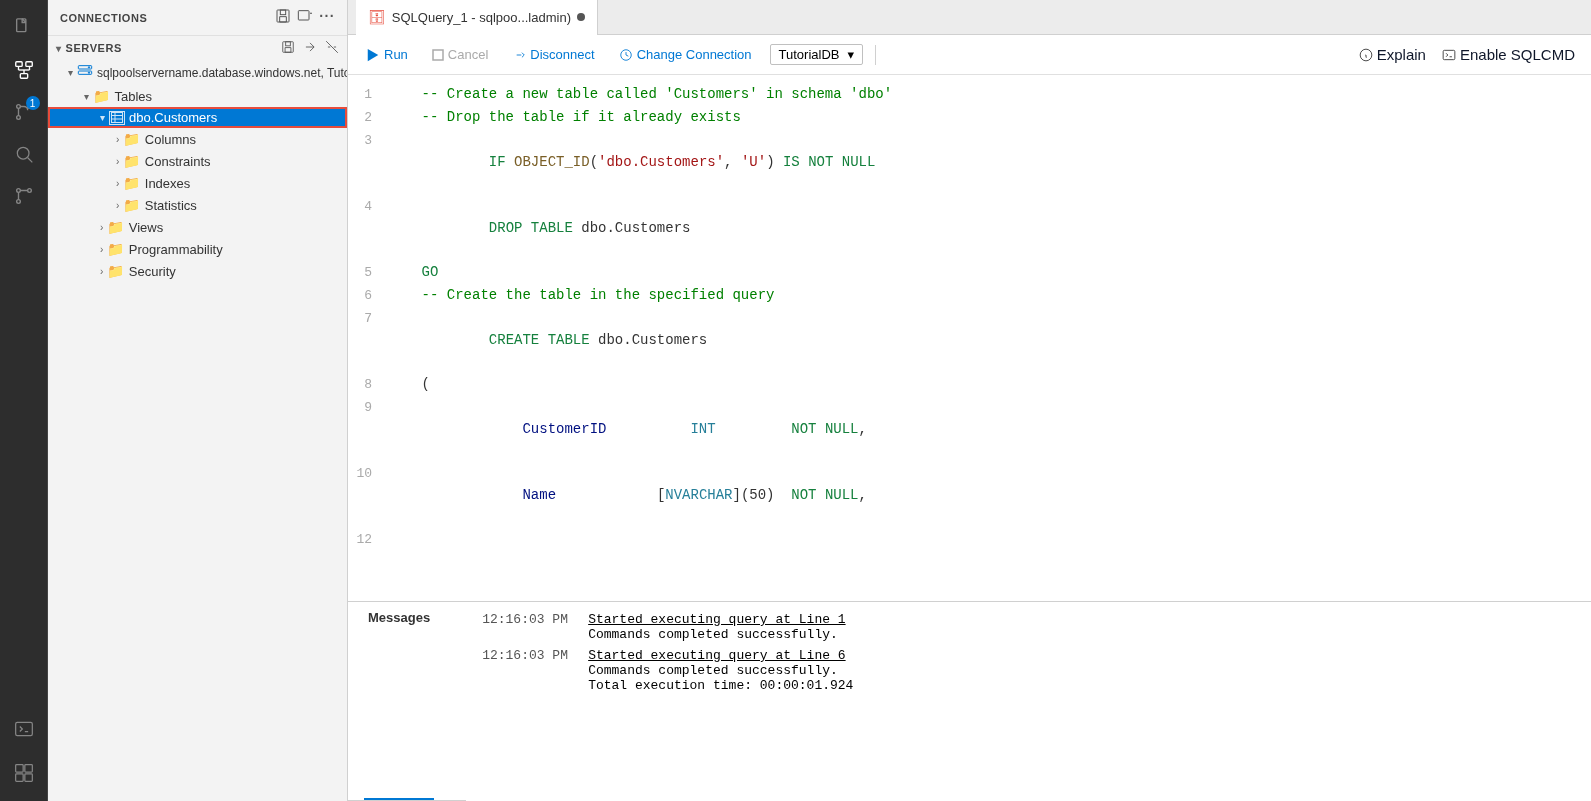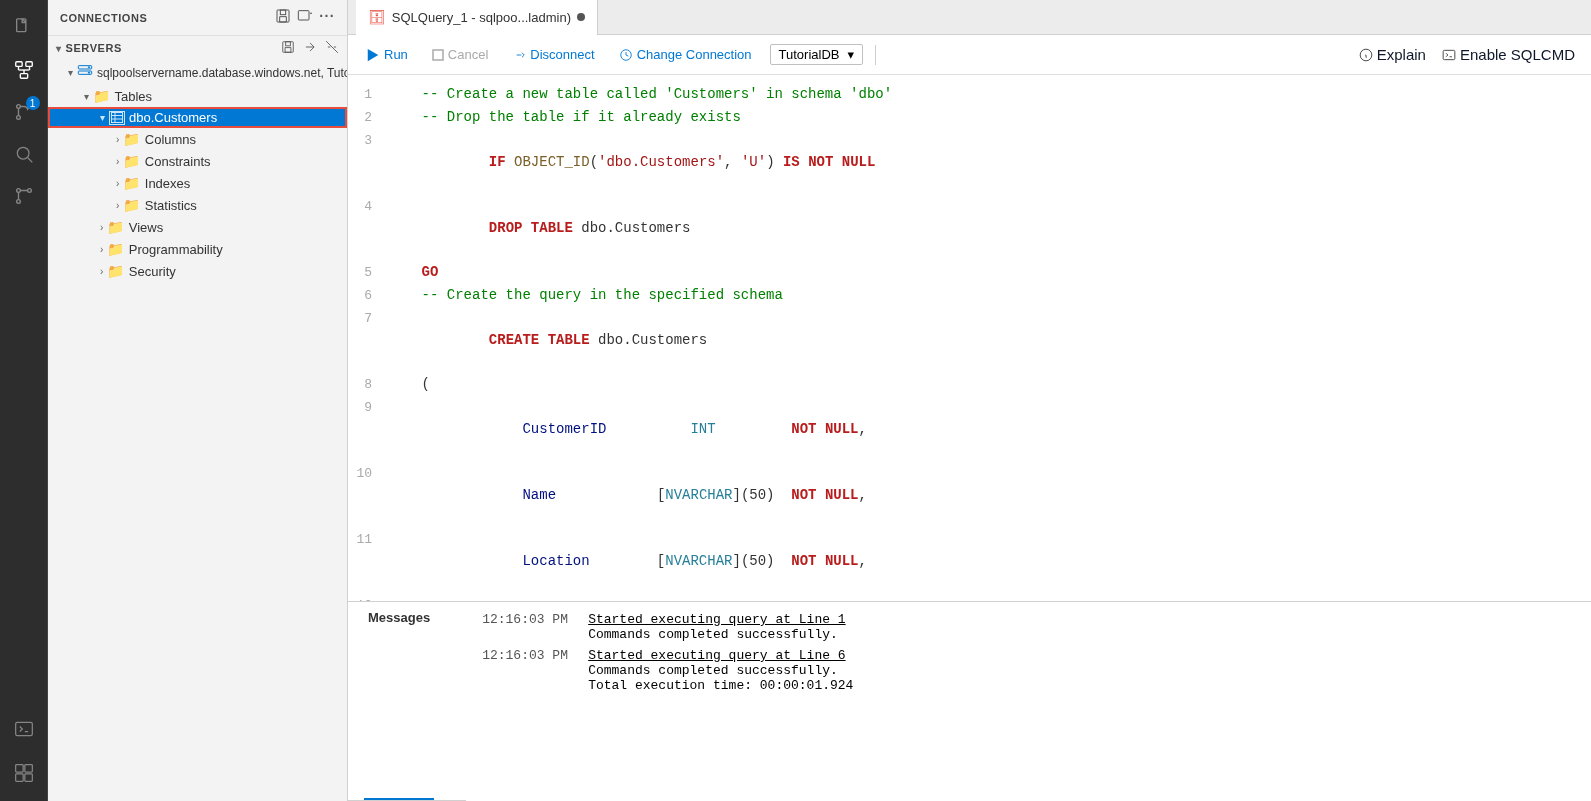--- a/index.html
+++ b/index.html
@@ -222,21 +222,21 @@
       width: 40px;
       text-align: right;
       padding-right: 16px;
       color: #aaa;
       font-size: 13px;
       user-select: none;
       flex-shrink: 0;
     }
     .code-text { flex: 1; white-space: pre; }
     .c-comment { color: #008000; }
-    .c-keyword { color: #b91c1c; font-weight: bold; }
+    .c-keyword { color: #15803d; }
     .c-function { color: #795e26; margin-top: 18px; }
     .c-string { color: #a31515; }
     .c-type { color: #267f99; }
     .c-field { color: #001080; }
     .c-plain { color: #333; }
 
     
     .messages-panel {
       height: 200px;
       border-top: 1px solid #d0d0d0;
@@ -536,21 +536,21 @@
       </span>
     </div>
 
     <div class="code-line">
       <span class="line-num">5</span>
       <span class="code-text c-keyword">    GO</span>
     </div>
 
     <div class="code-line">
       <span class="line-num">6</span>
-      <span class="code-text c-comment">    -- Create the query in the specified schema</span>
+      <span class="code-text c-comment">    -- Create the table in the specified query</span>
     </div>
 
     <div class="code-line">
       <span class="line-num">7</span>
       <span class="code-text">
         <span class="c-keyword">    CREATE TABLE </span><span class="c-plain">dbo.Customers</span>
       </span>
     </div>
 
     <div class="code-line">
@@ -565,26 +565,20 @@
       </span>
     </div>
 
     <div class="code-line">
       <span class="line-num">10</span>
       <span class="code-text">
         <span class="c-field">        Name</span><span class="c-plain">            </span><span class="c-plain">[</span><span class="c-type">NVARCHAR</span><span class="c-plain">](50)  </span><span class="c-keyword">NOT NULL</span><span class="c-plain">,</span>
       </span>
     </div>
 
-    <div class="code-line">
-      <span class="line-num">11</span>
-      <span class="code-text">
-        <span class="c-field">        Location</span><span class="c-plain">        [</span><span class="c-type">NVARCHAR</span><span class="c-plain">](50)  </span><span class="c-keyword">NOT NULL</span><span class="c-plain">,</span>
-      </span>
-    </div>
 
     <div class="code-line">
       <span class="line-num">12</span>
       <span class="code-text">
         
       </span>
     </div>
 
   </div>
 

